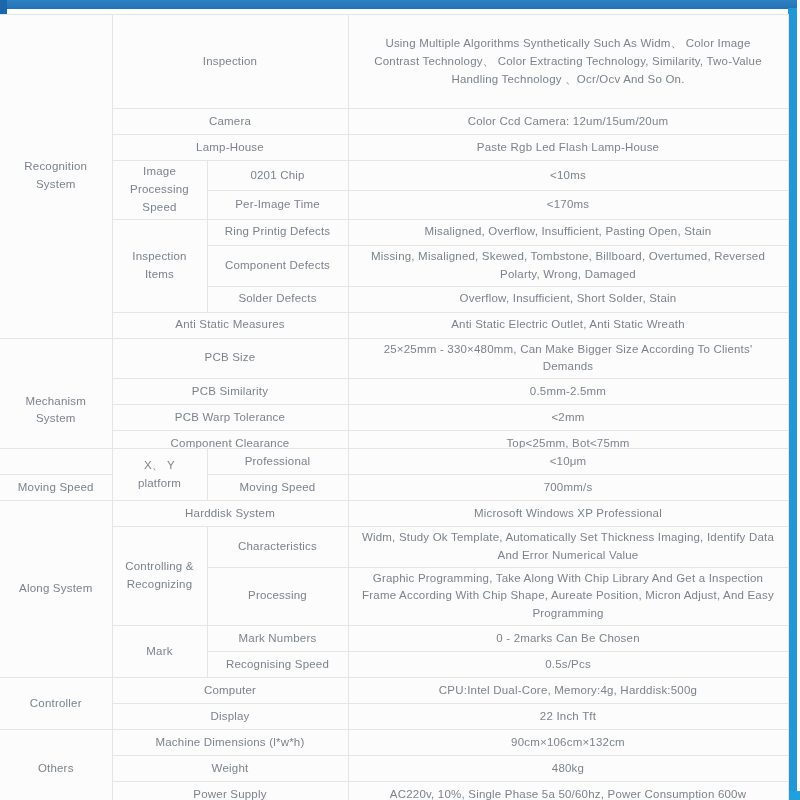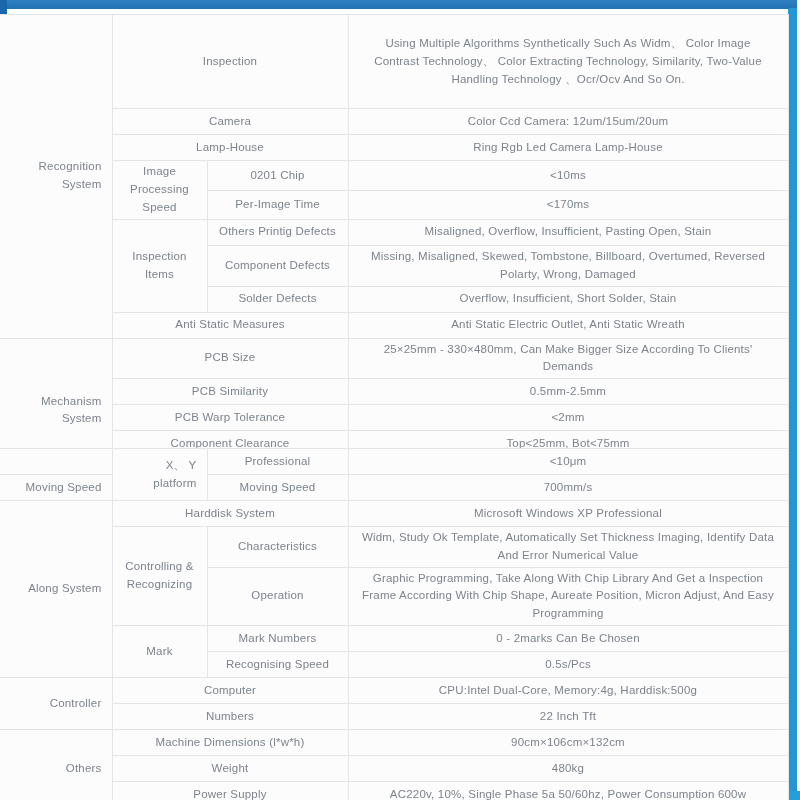--- a/index.html
+++ b/index.html
@@ -23,26 +23,26 @@
   }
   #spec-top{top:14px;}
   #spec-bottom{top:448px;}
   td{
     border:1px solid #e3e5e9;
     background:#fcfcfd;
     text-align:center;vertical-align:middle;
     padding:2px 10px;line-height:1.55;
     overflow:hidden;
   }
-  td.c1{border-left:none;text-align:right;}
+  td.c1{border-left:none;}
   td.wide{padding:20px 18px;margin-left:12px;}
   tr.h26{height:26px;}
   tr.h40{height:40px;}
   tr.h56{height:56px;}
-  td.top-al{vertical-align:top;padding-top:8px;text-align:right;}
+  td.top-al{vertical-align:top;padding-top:8px;}
 </style>
 </head>
 <body>
 
 <div class="topbar"></div>
 <div class="top-notch"></div>
 <div class="rightbar"></div>
 <div class="bottombar"></div>
 <div class="bottom-notch"></div>
 
@@ -58,34 +58,34 @@
     <td class="c1" rowspan="9">Recognition System</td>
     <td colspan="2">Inspection</td>
     <td class="wide">Using Multiple Algorithms Synthetically Such As Widm、 Color Image Contrast Technology、 Color Extracting Technology, Similarity, Two-Value Handling Technology 、Ocr/Ocv And So On.</td>
   </tr>
   <tr class="h26">
     <td colspan="2">Camera</td>
     <td>Color Ccd Camera: 12um/15um/20um</td>
   </tr>
   <tr class="h26">
     <td colspan="2">Lamp-House</td>
-    <td>Ring Rgb Led Camera Lamp-House</td>
+    <td>Paste Rgb Led Flash Lamp-House</td>
   </tr>
   <tr class="h26">
     <td rowspan="2">Image Processing Speed</td>
     <td>0201 Chip</td>
     <td>&lt;10ms</td>
   </tr>
   <tr class="h26">
     <td>Per-Image Time</td>
     <td>&lt;170ms</td>
   </tr>
   <tr class="h26">
     <td rowspan="3">Inspection Items</td>
-    <td>Others Printig Defects</td>
+    <td>Ring Printig Defects</td>
     <td>Misaligned, Overflow, Insufficient, Pasting Open, Stain</td>
   </tr>
   <tr class="h40">
     <td>Component Defects</td>
     <td>Missing, Misaligned, Skewed, Tombstone, Billboard, Overtumed, Reversed Polarty, Wrong, Damaged</td>
   </tr>
   <tr class="h26">
     <td>Solder Defects</td>
     <td>Overflow, Insufficient, Short Solder, Stain</td>
   </tr>
@@ -142,40 +142,40 @@
     <td class="c1" rowspan="5">Along System</td>
     <td colspan="2">Harddisk System</td>
     <td>Microsoft Windows XP Professional</td>
   </tr>
   <tr class="h40">
     <td rowspan="2">Controlling &amp; Recognizing</td>
     <td>Characteristics</td>
     <td>Widm, Study Ok Template, Automatically Set Thickness Imaging, Identify Data And Error Numerical Value</td>
   </tr>
   <tr class="h40">
-    <td>Operation</td>
+    <td>Processing</td>
     <td>Graphic Programming, Take Along With Chip Library And Get a Inspection Frame According With Chip Shape, Aureate Position, Micron Adjust, And Easy Programming</td>
   </tr>
   <tr class="h26">
     <td rowspan="2">Mark</td>
     <td>Mark Numbers</td>
     <td>0 - 2marks Can Be Chosen</td>
   </tr>
   <tr class="h26">
     <td>Recognising Speed</td>
     <td>0.5s/Pcs</td>
   </tr>
 
   <tr class="h26">
     <td class="c1" rowspan="2">Controller</td>
     <td colspan="2">Computer</td>
     <td>CPU:Intel Dual-Core, Memory:4g, Harddisk:500g</td>
   </tr>
   <tr class="h26">
-    <td colspan="2">Numbers</td>
+    <td colspan="2">Display</td>
     <td>22 Inch Tft</td>
   </tr>
 
   <tr class="h26">
     <td class="c1" rowspan="3">Others</td>
     <td colspan="2">Machine Dimensions   (l*w*h)</td>
     <td>90cm×106cm×132cm</td>
   </tr>
   <tr class="h26">
     <td colspan="2">Weight</td>

